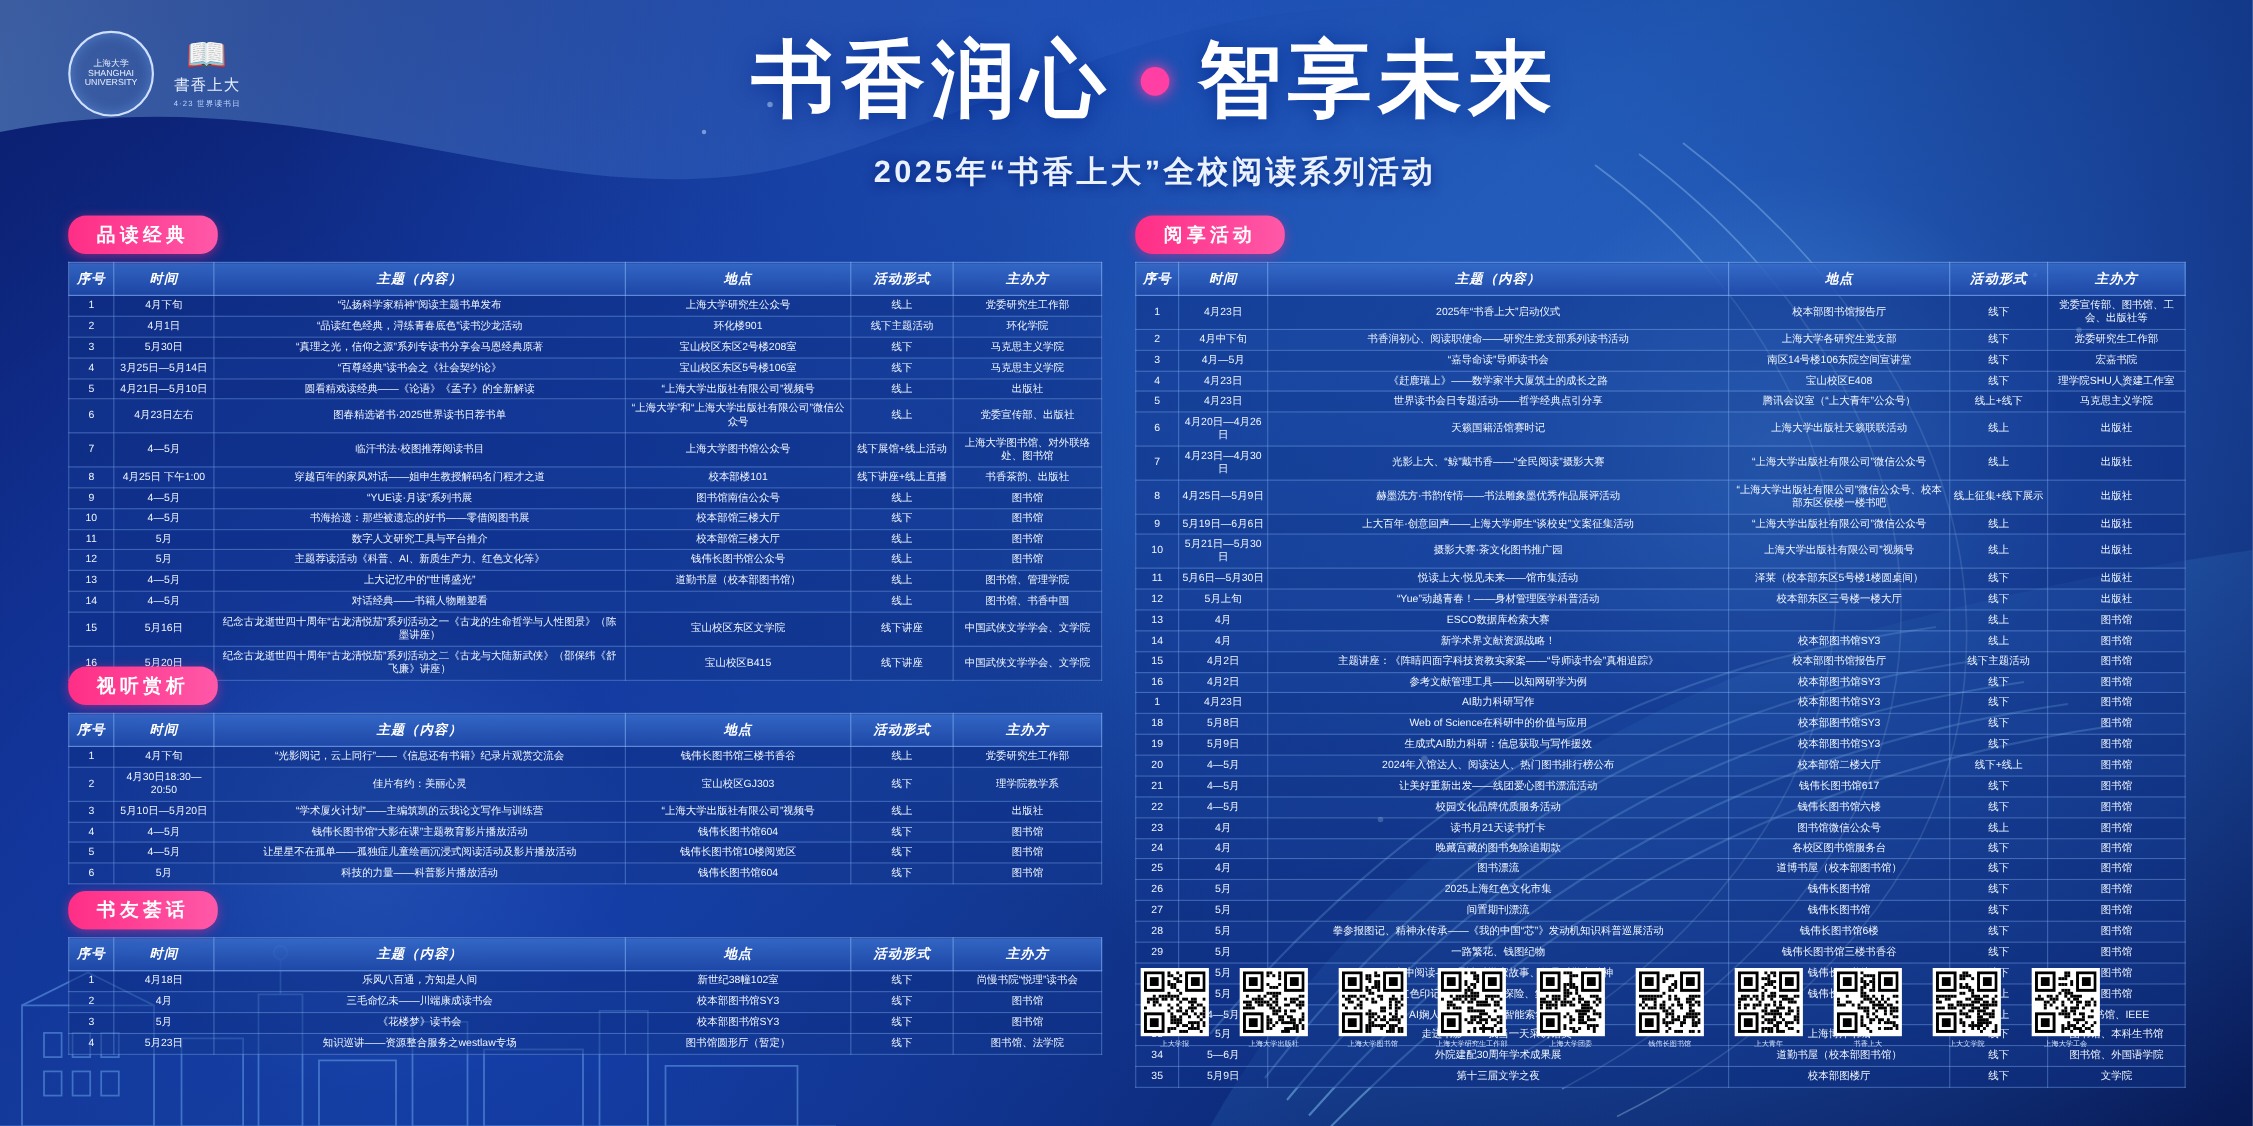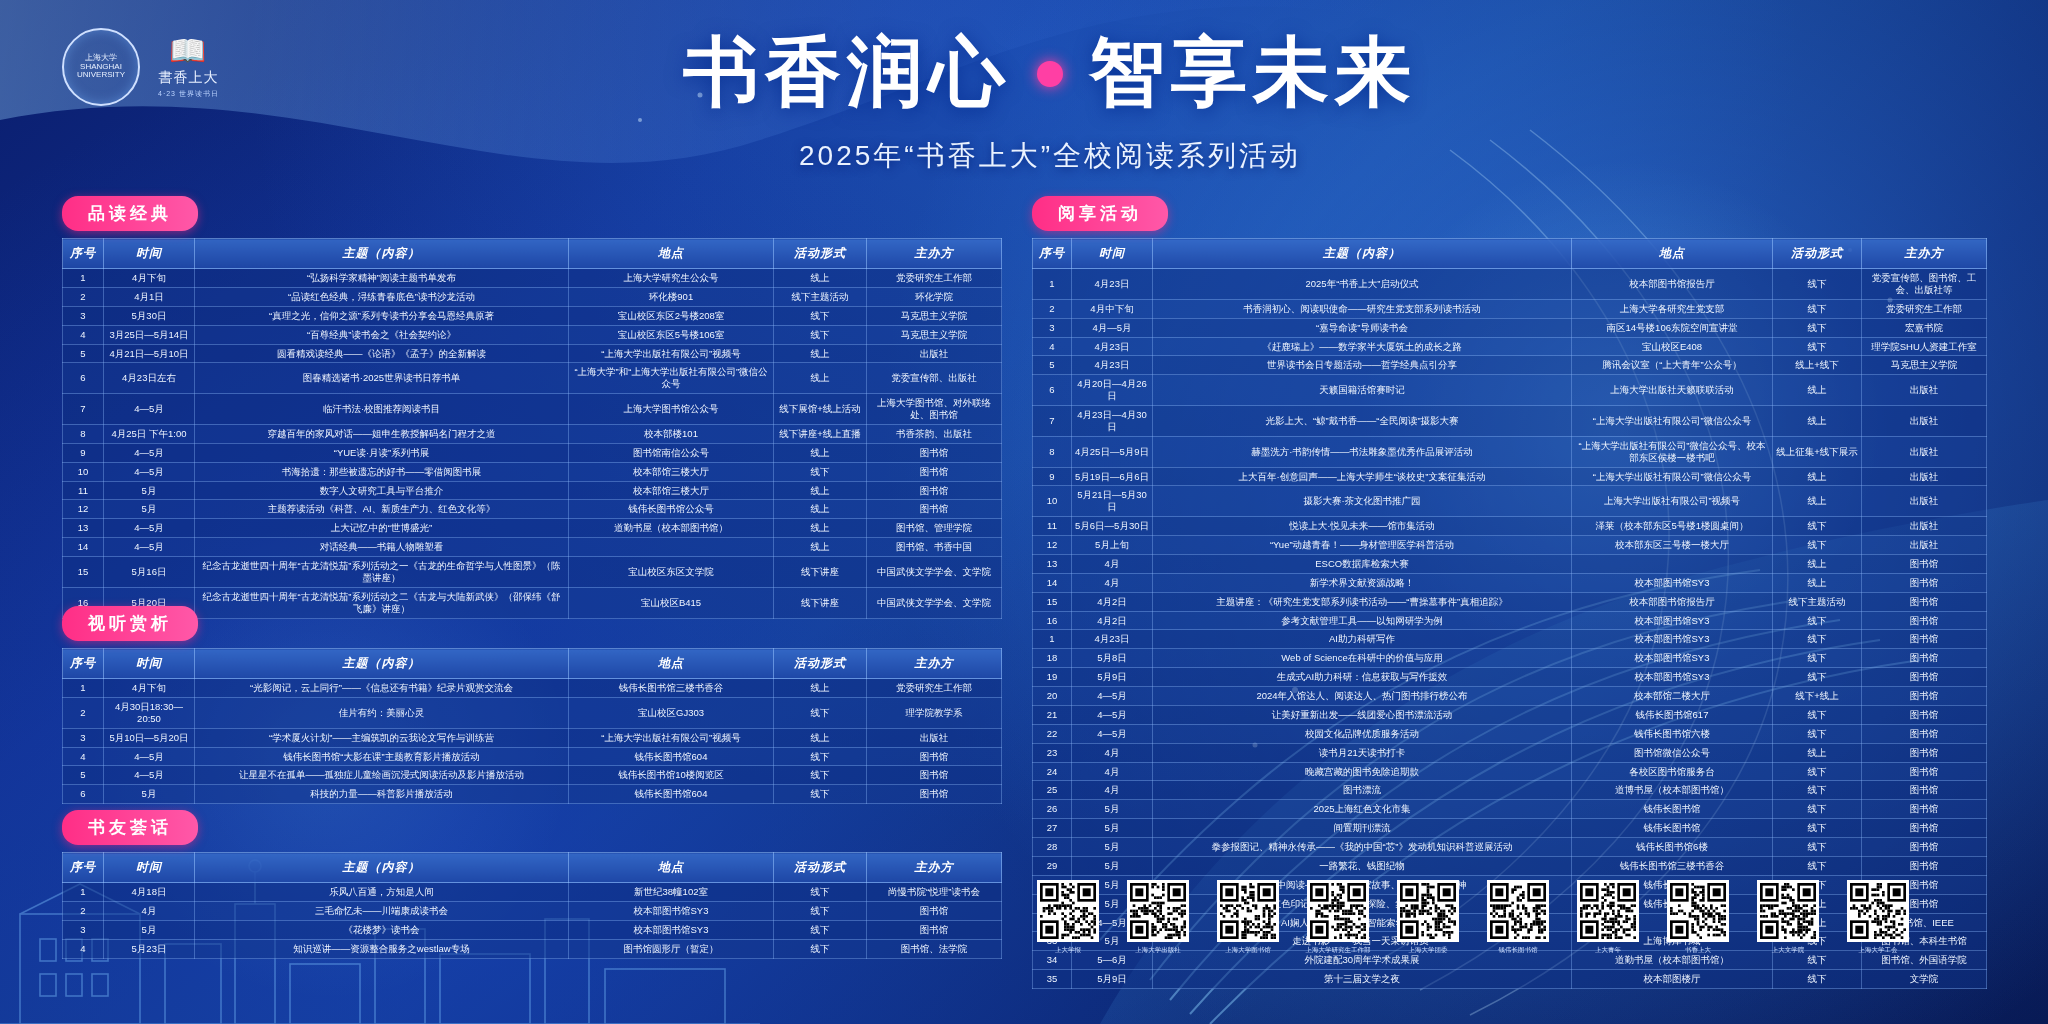--- a/index.html
+++ b/index.html
@@ -22,21 +22,21 @@
   .logo-book .t1{font-size:14px;margin-top:3px;letter-spacing:1px;}
   .logo-book .t2{font-size:7px;margin-top:2px;letter-spacing:1px;color:#bcd4ff;}
   .title-main{position:absolute;left:620px;top:22px;width:860px;text-align:center;}
   .title-main .line1{
     font-family:"Liberation Serif","DejaVu Serif",serif;
     font-weight:bold;font-size:76px;color:#fff;letter-spacing:6px;
     text-shadow:0 3px 18px rgba(0,40,140,.8);
     display:flex;justify-content:center;align-items:center;gap:26px;white-space:nowrap;
   }
   .dot-pink{display:inline-block;width:26px;height:26px;border-radius:50%;background:#ff3fa4;box-shadow:0 0 14px #ff3fa4;vertical-align:super;}
-  .title-main .line2{margin-top:12px;font-size:28px;color:#eaf2ff;letter-spacing:3px;font-weight:normal;text-shadow:0 2px 10px rgba(0,30,120,.9);}
+  .title-main .line2{margin-top:12px;font-size:28px;color:#eaf2ff;letter-spacing:3px;font-weight:bold;text-shadow:0 2px 10px rgba(0,30,120,.9);}
   
   .sec{position:absolute;}
   .sec-badge{
     display:inline-block;background:linear-gradient(90deg,#ff2e86,#ff58a8);
     color:#fff;font-size:17px;font-weight:bold;letter-spacing:4px;
     padding:6px 26px;border-radius:16px;box-shadow:0 2px 10px rgba(255,40,130,.5);
     margin-bottom:7px;
   }
   table.sched{border-collapse:collapse;width:100%;table-layout:fixed;background:rgba(10,40,120,.30);}
   table.sched th{
@@ -546,21 +546,21 @@
           <td class="num">14</td>
           <td>4月</td>
           <td>新学术界文献资源战略！</td>
           <td>校本部图书馆SY3</td>
           <td>线上</td>
           <td>图书馆</td>
         </tr>
         <tr>
           <td class="num">15</td>
           <td>4月2日</td>
-          <td>主题讲座：《研究生党支部系列读书活动——“曹操墓事件”真相追踪》</td>
+          <td>主题讲座：《阵睛四面字科技资教实家案——“导师读书会”真相追踪》</td>
           <td>校本部图书馆报告厅</td>
           <td>线下主题活动</td>
           <td>图书馆</td>
         </tr>
         <tr>
           <td class="num">16</td>
           <td>4月2日</td>
           <td>参考文献管理工具——以知网研学为例</td>
           <td>校本部图书馆SY3</td>
           <td>线下</td>

